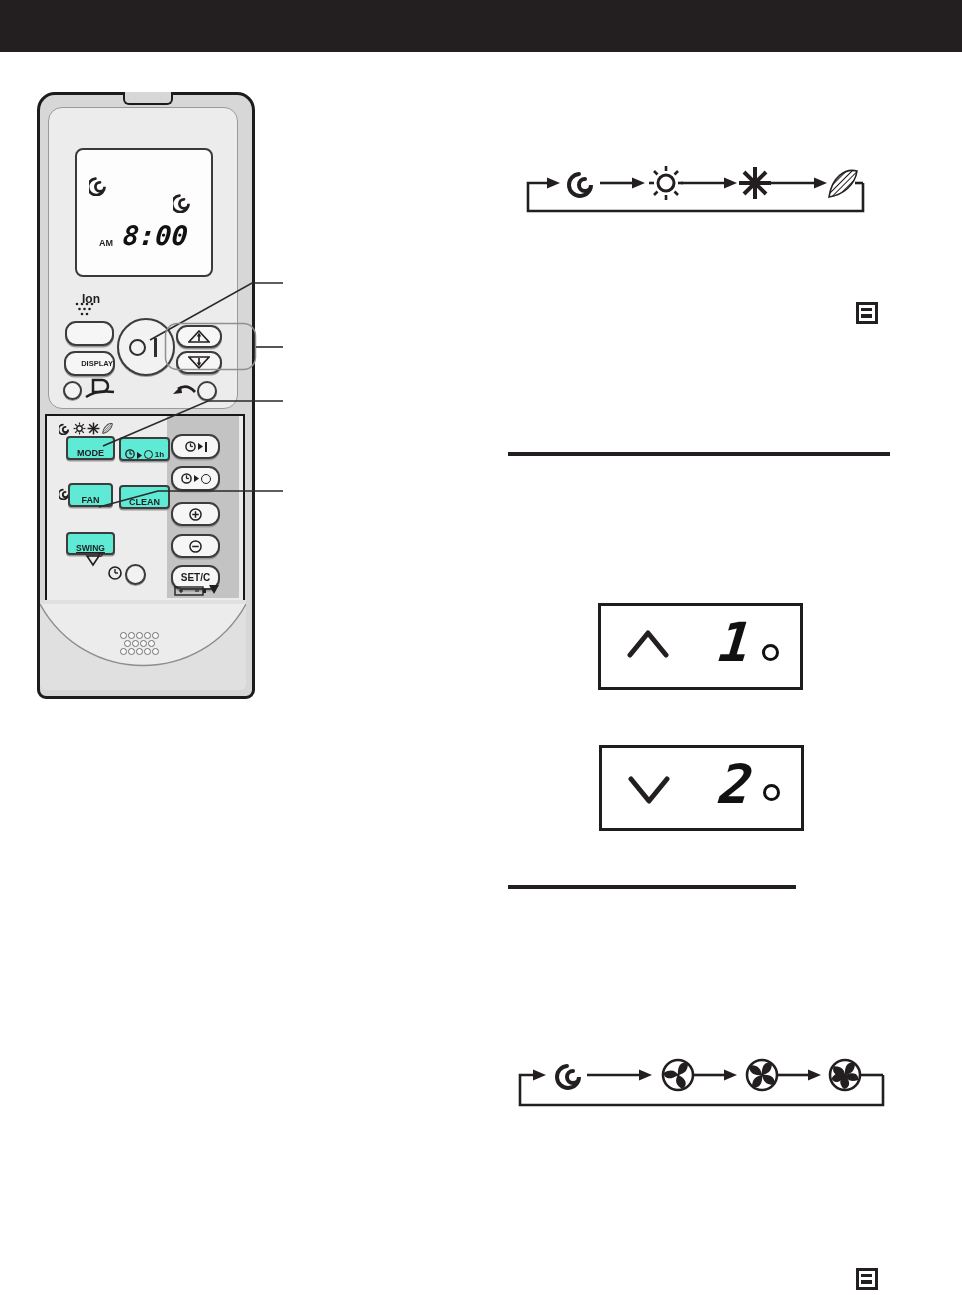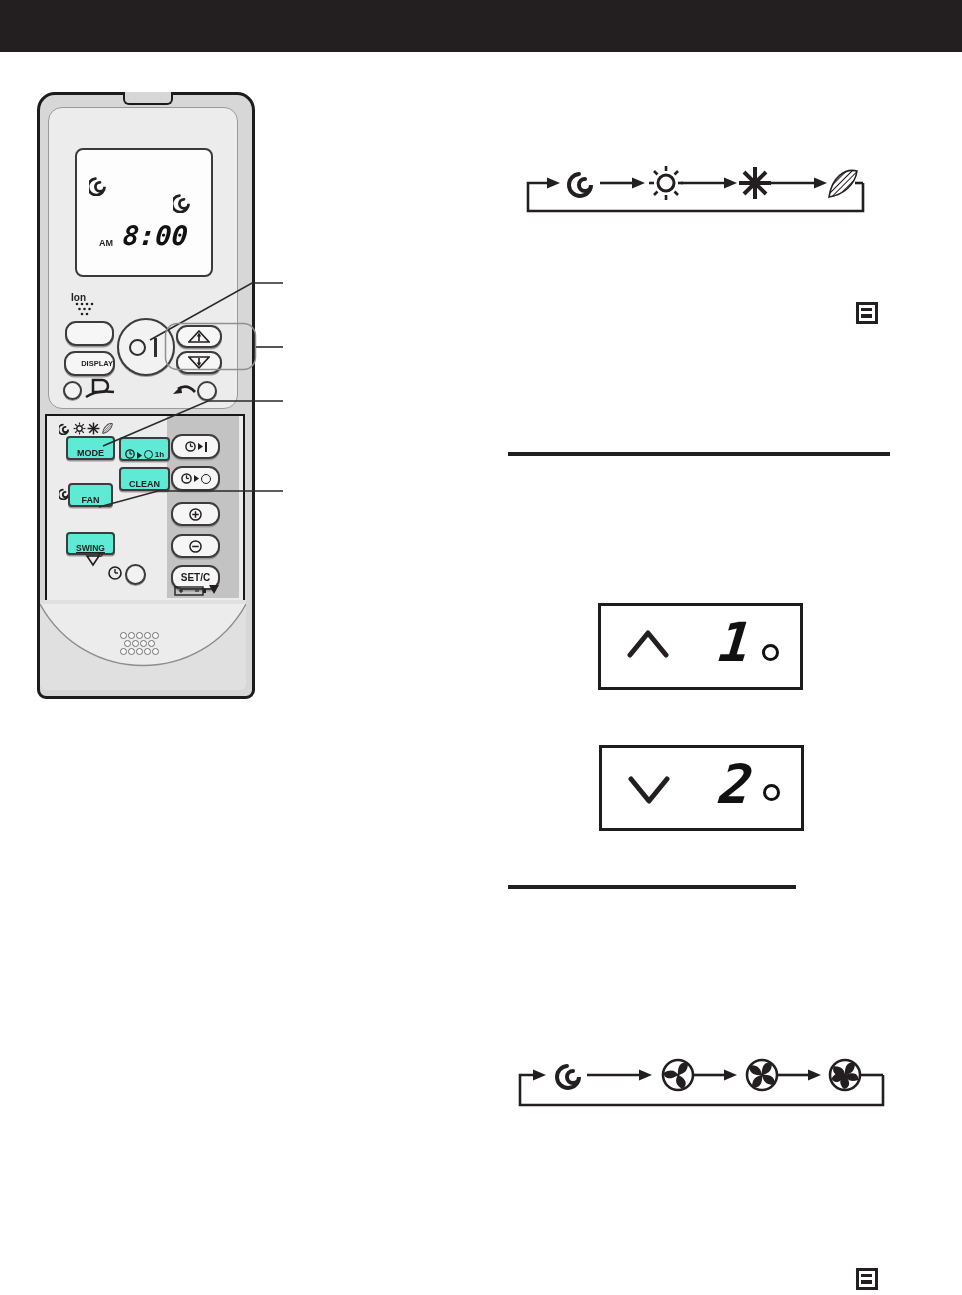--- a/index.html
+++ b/index.html
@@ -68,21 +68,21 @@
       <svg class="abs" style="left:12px;top:24px;" width="22" height="22" viewBox="0 0 24 24">
         <path d="M12 12 m0 -3 a5 5 0 1 0 5 5 a9 9 0 1 1 -10 -9" fill="none" stroke="#231f20" stroke-width="3" stroke-linecap="round"></path>
       </svg>
       <svg class="abs" style="left:96px;top:41px;" width="22" height="22" viewBox="0 0 24 24">
         <path d="M12 12 m0 -3 a5 5 0 1 0 5 5 a9 9 0 1 1 -10 -9" fill="none" stroke="#231f20" stroke-width="3" stroke-linecap="round"></path>
       </svg>
       <div class="abs" style="left:22px;top:88px;font-size:9px;font-weight:bold;">AM</div>
       <div class="abs seg" style="left:46px;top:70px;font-size:27px;">8:00</div>
     </div>
 
-    <div class="abs" style="left:31px;top:197px;font-size:10px;font-weight:bold;">Ion</div>
+    <div class="abs" style="left:42px;top:197px;font-size:12px;font-weight:bold;">Ion</div>
     <svg class="abs" style="left:33px;top:206px;" width="22" height="18" viewBox="0 0 22 18">
       <g fill="#231f20">
         <circle cx="4" cy="3" r="1.3"></circle>
           <circle cx="9" cy="3" r="1.3"></circle>
           <circle cx="14" cy="3" r="1.3"></circle>
           <circle cx="19" cy="3" r="1.3"></circle>
         <circle cx="6.5" cy="8" r="1.3"></circle>
           <circle cx="11.5" cy="8" r="1.3"></circle>
           <circle cx="16.5" cy="8" r="1.3"></circle>
         <circle cx="9" cy="13" r="1.3"></circle>
@@ -174,21 +174,21 @@
           <line x1="6" y1="6" x2="6" y2="2.5" stroke="#231f20" stroke-width="1.4"></line>
           <line x1="6" y1="6" x2="8.6" y2="6" stroke="#231f20" stroke-width="1.4"></line>
         </svg>
         <svg width="5" height="7" viewBox="0 0 5 7">
           <polygon points="0,0 5,3.5 0,7" fill="#231f20"></polygon>
         </svg>
         <div style="width:7px;height:7px;border:1.6px solid #231f20;border-radius:50%;"></div>
         <span class="blabel" style="font-size:8px;">1h</span>
       </div>
 
-      <div class="abs rbtn" style="left:72px;top:51px;width:47px;height:20px;">
+      <div class="abs rbtn" style="left:72px;top:69px;width:47px;height:20px;">
         <span class="blabel">CLEAN</span>
       </div>
 
       <div class="abs pill" style="left:124px;top:18px;width:45px;height:21px;">
         <svg width="11" height="11" viewBox="0 0 12 12">
           <circle cx="6" cy="6" r="5" fill="none" stroke="#231f20" stroke-width="1.6"></circle>
           <line x1="6" y1="6" x2="6" y2="2.5" stroke="#231f20" stroke-width="1.4"></line>
           <line x1="6" y1="6" x2="8.6" y2="6" stroke="#231f20" stroke-width="1.4"></line>
         </svg>
         <svg width="5" height="7" viewBox="0 0 5 7">

